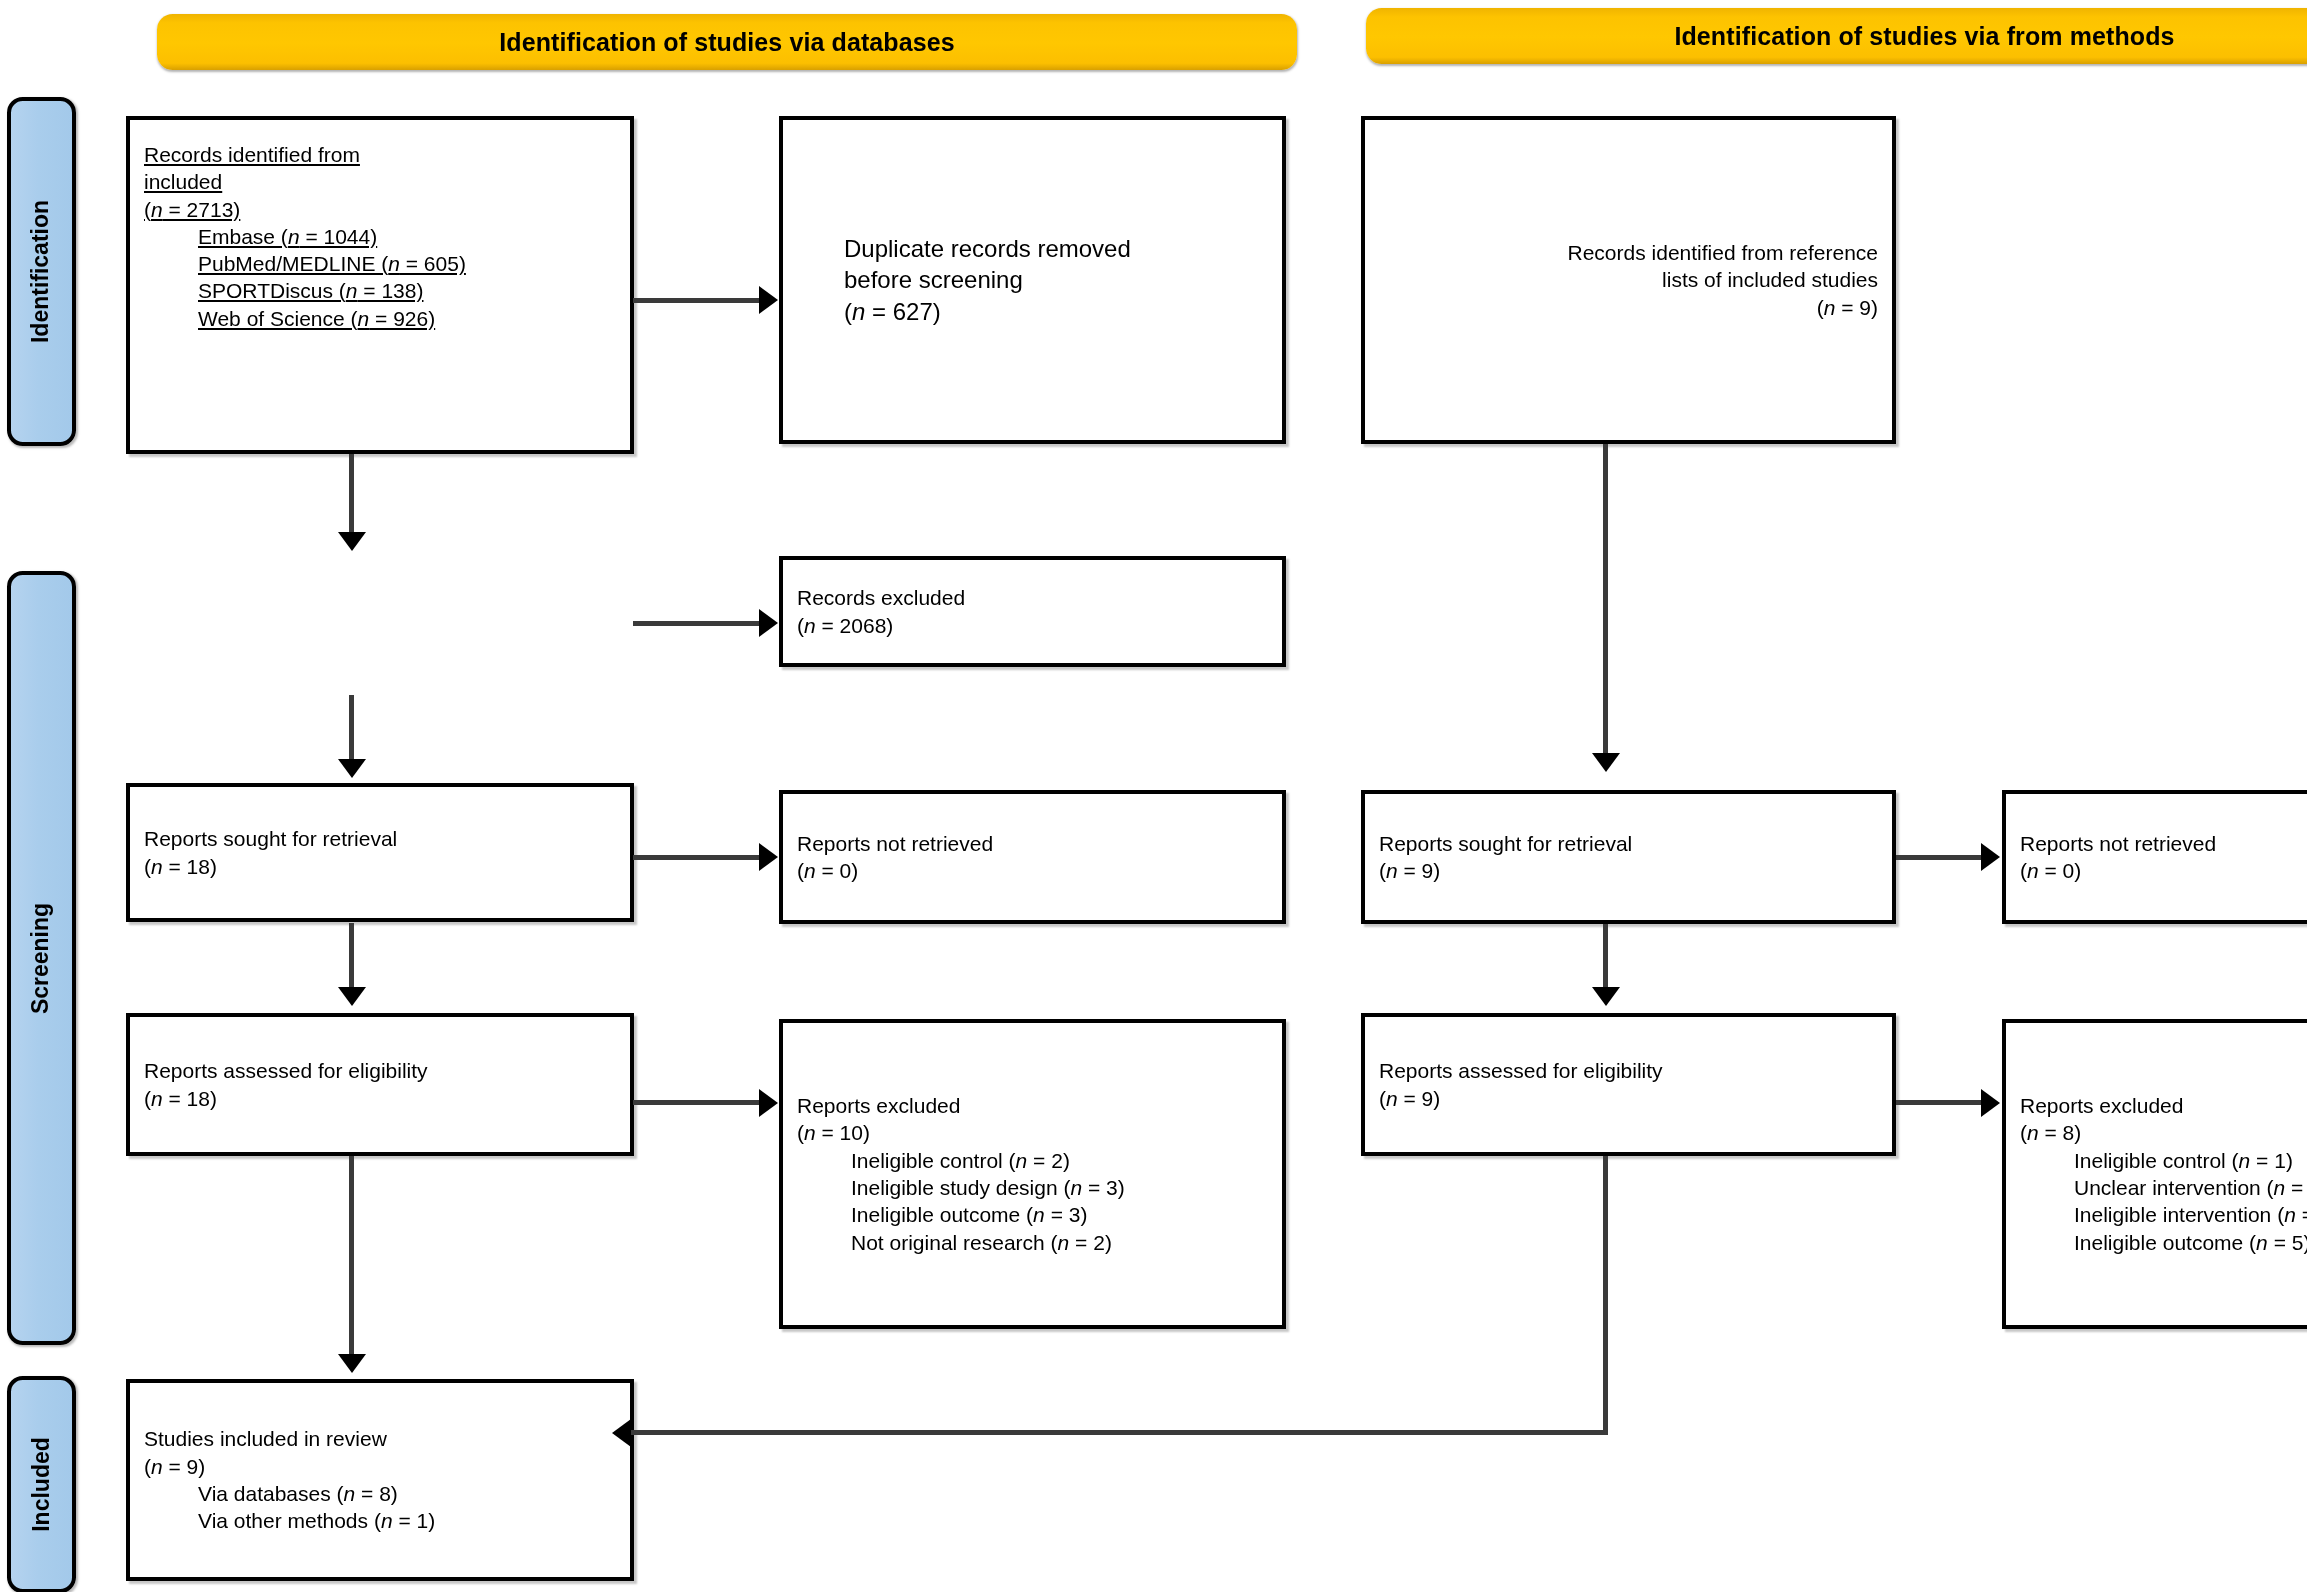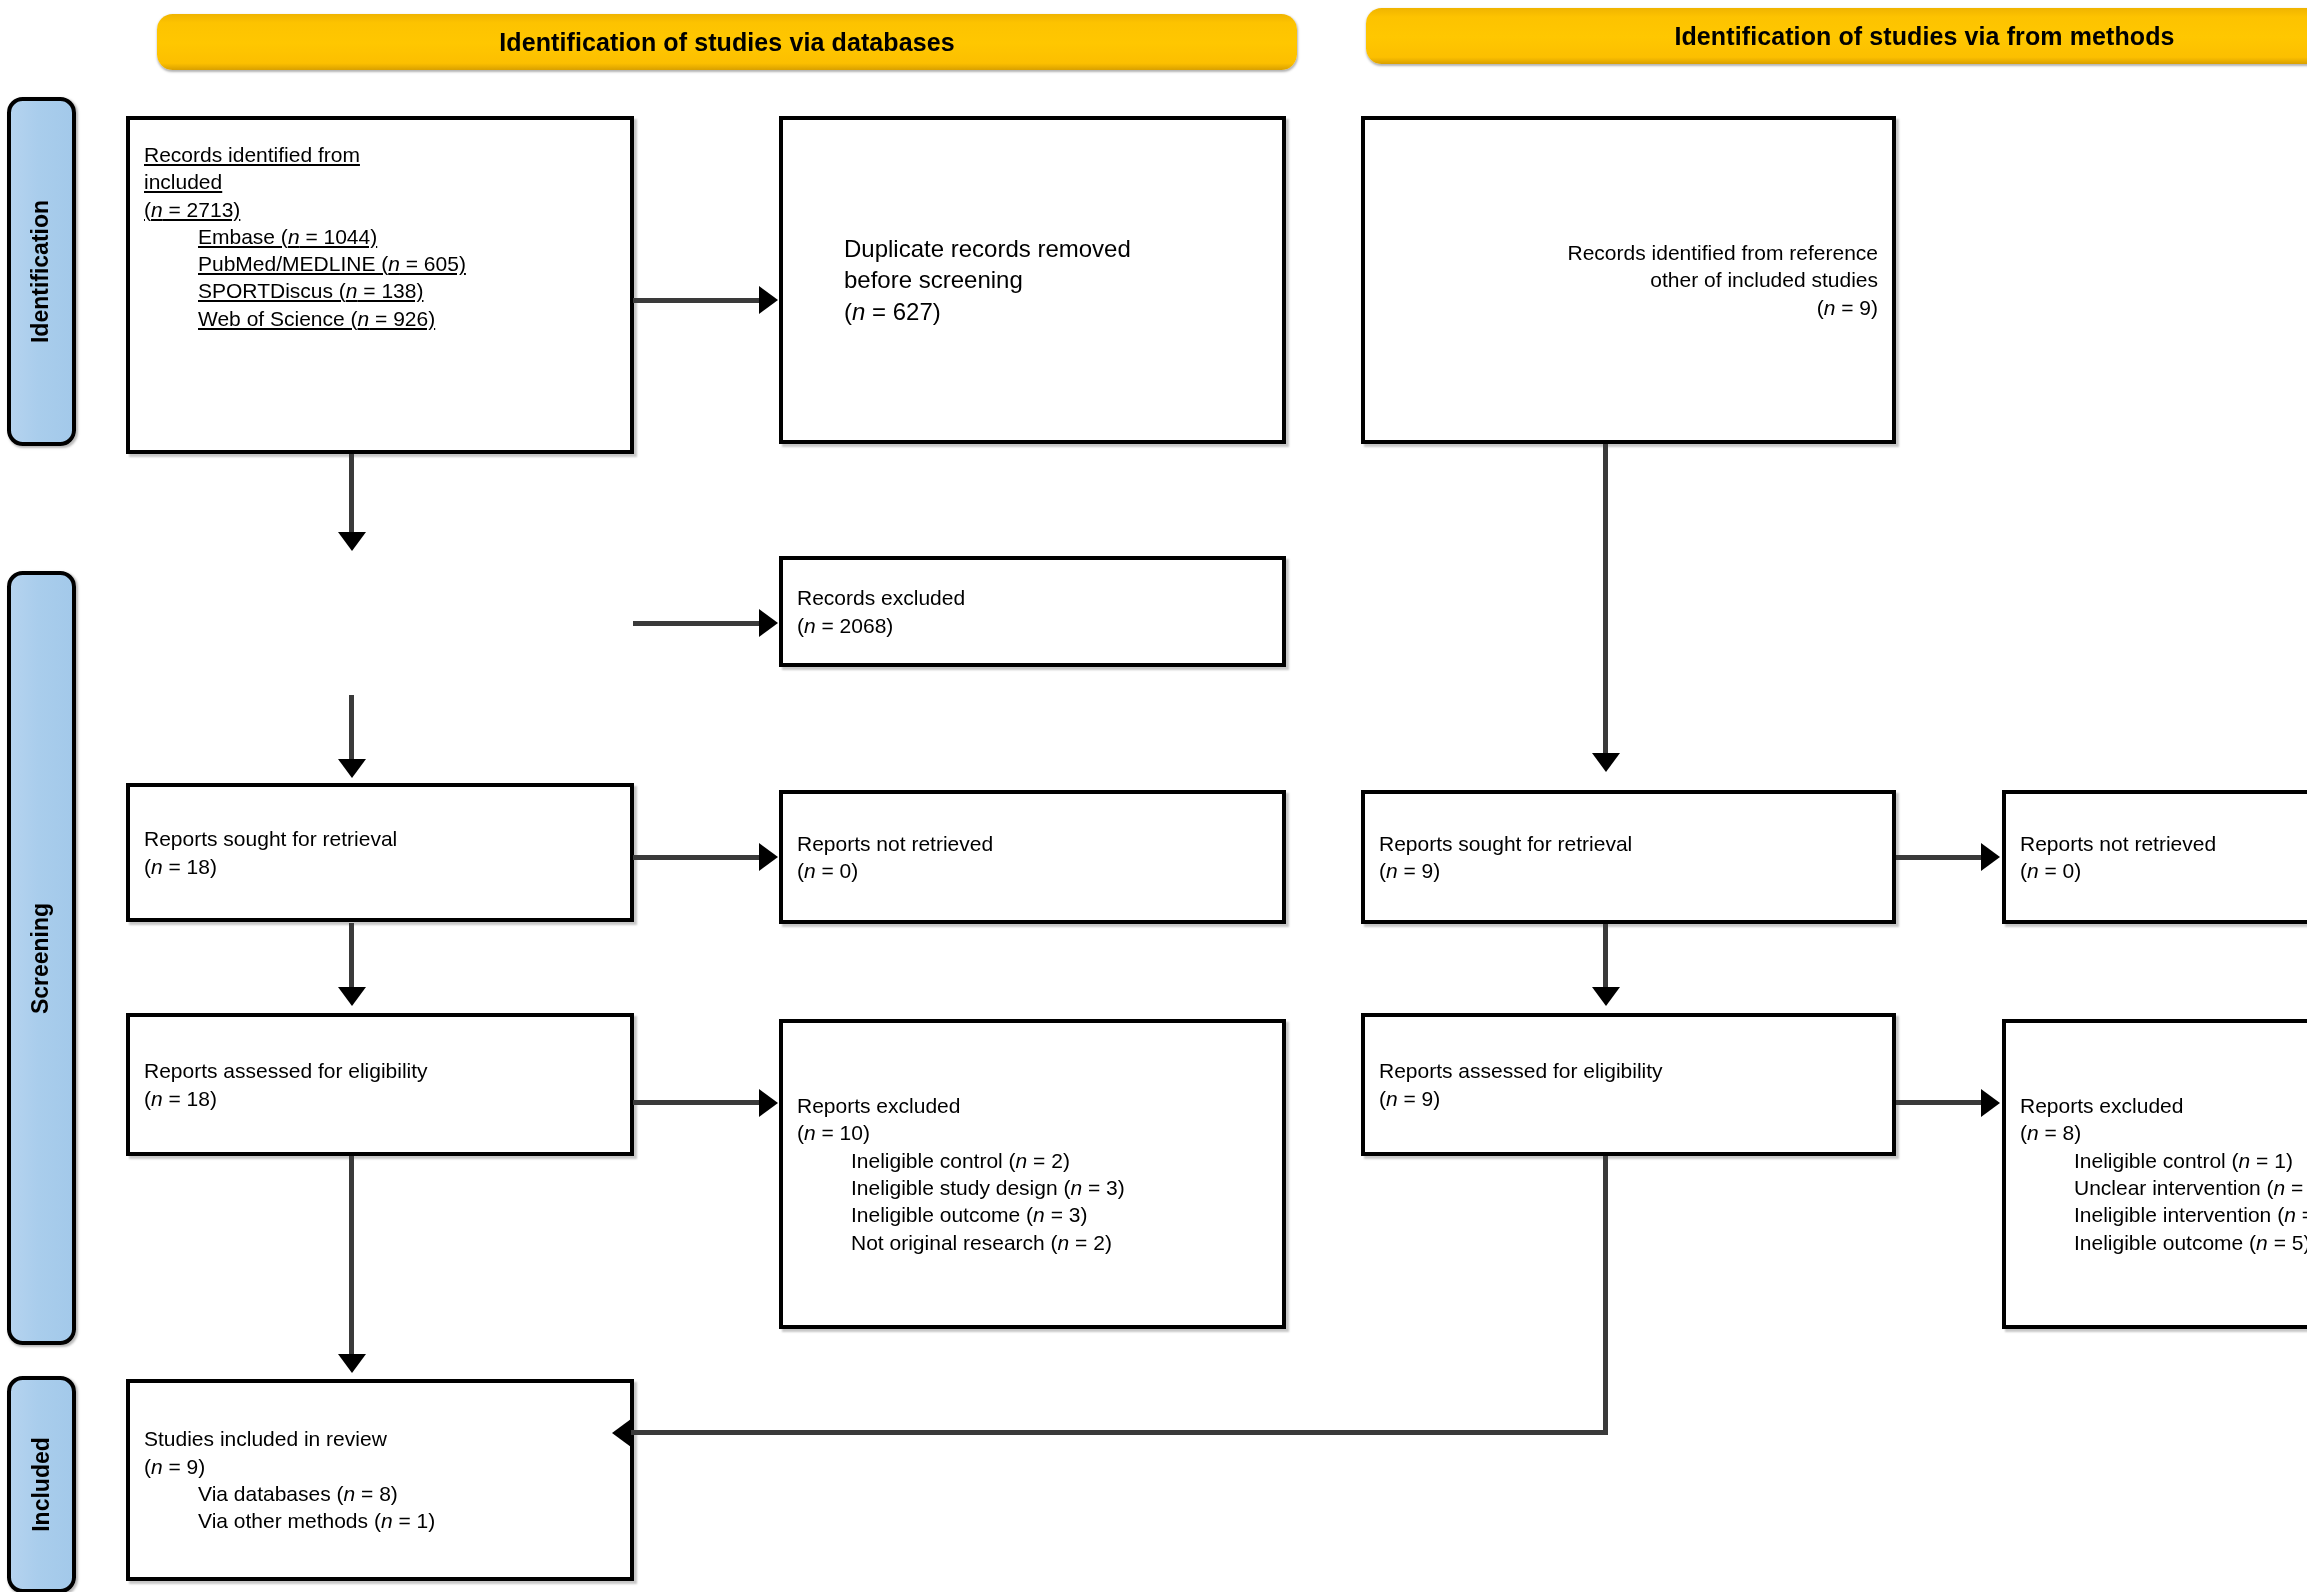--- a/index.html
+++ b/index.html
@@ -216,21 +216,21 @@
       <span class="line">Studies included in review</span>
       <span class="line">(<i>n</i> = 9)</span>
       <span class="line sub">Via databases (<i>n</i> = 8)</span>
       <span class="line sub">Via other methods (<i>n</i> = 1)</span>
     </div>
   </div>
 
   <div class="flowbox" style="left:1361px; top:116px; width:535px; height:328px;">
     <div class="boxtext" style="font-size:21px;text-align:right;">
       <span class="line">Records identified from reference</span>
-      <span class="line">other of included studies</span>
+      <span class="line">lists of included studies</span>
       <span class="line">(<i>n</i> = 9)</span>
     </div>
   </div>
 
   <div class="conn v" style="left:1603px; top:444px; width:4.6px; height:314px;"></div>
   <div class="arrowhead down" style="left:1592px; top:753px;"></div>
 
   <div class="flowbox" style="left:1361px; top:790px; width:535px; height:134px;">
     <div class="boxtext" style="font-size:21px;">
       <span class="line">Reports sought for retrieval</span>

